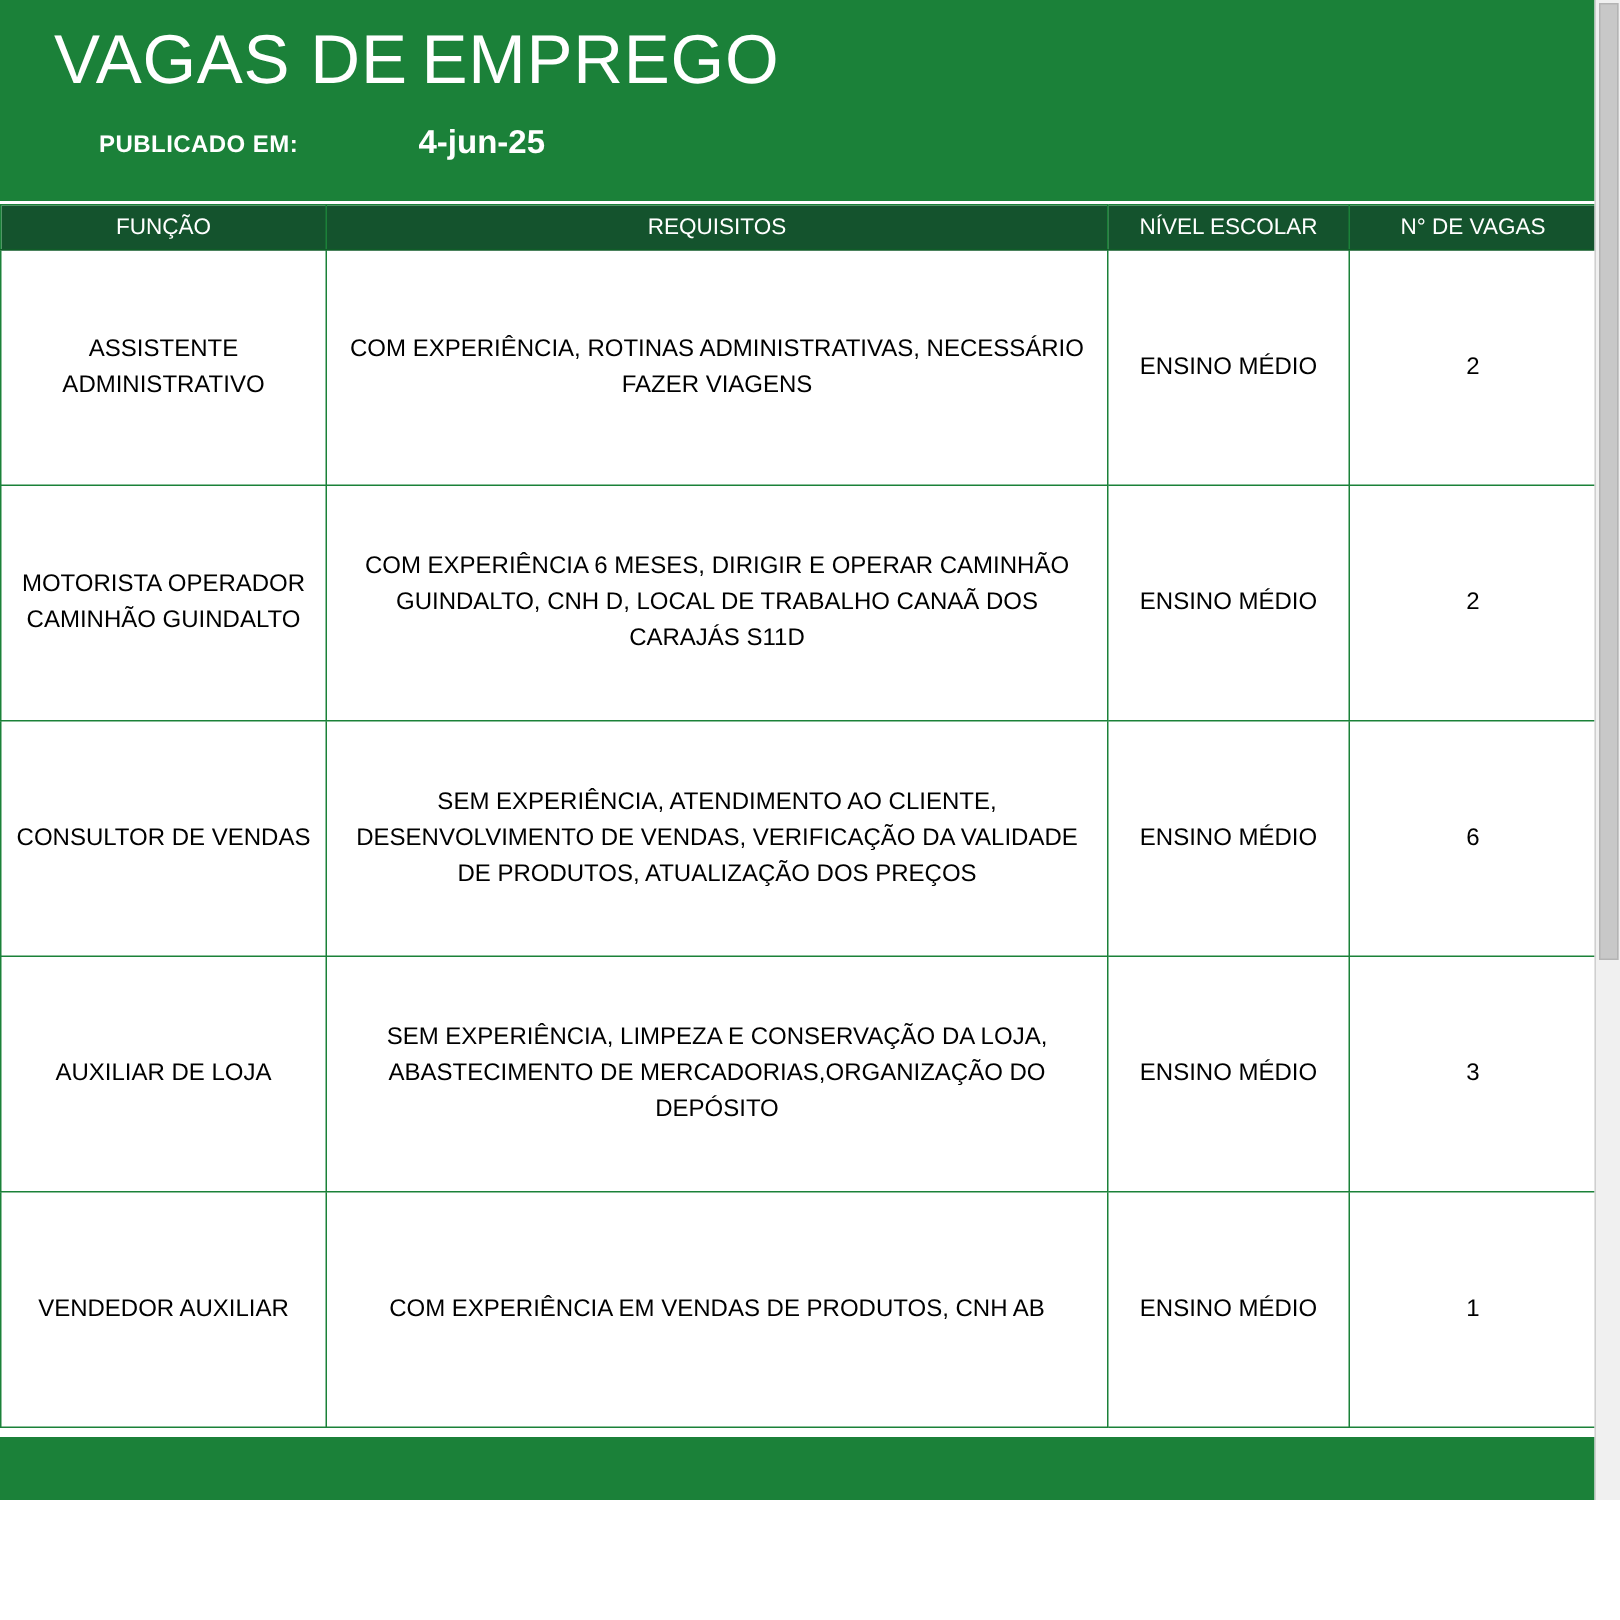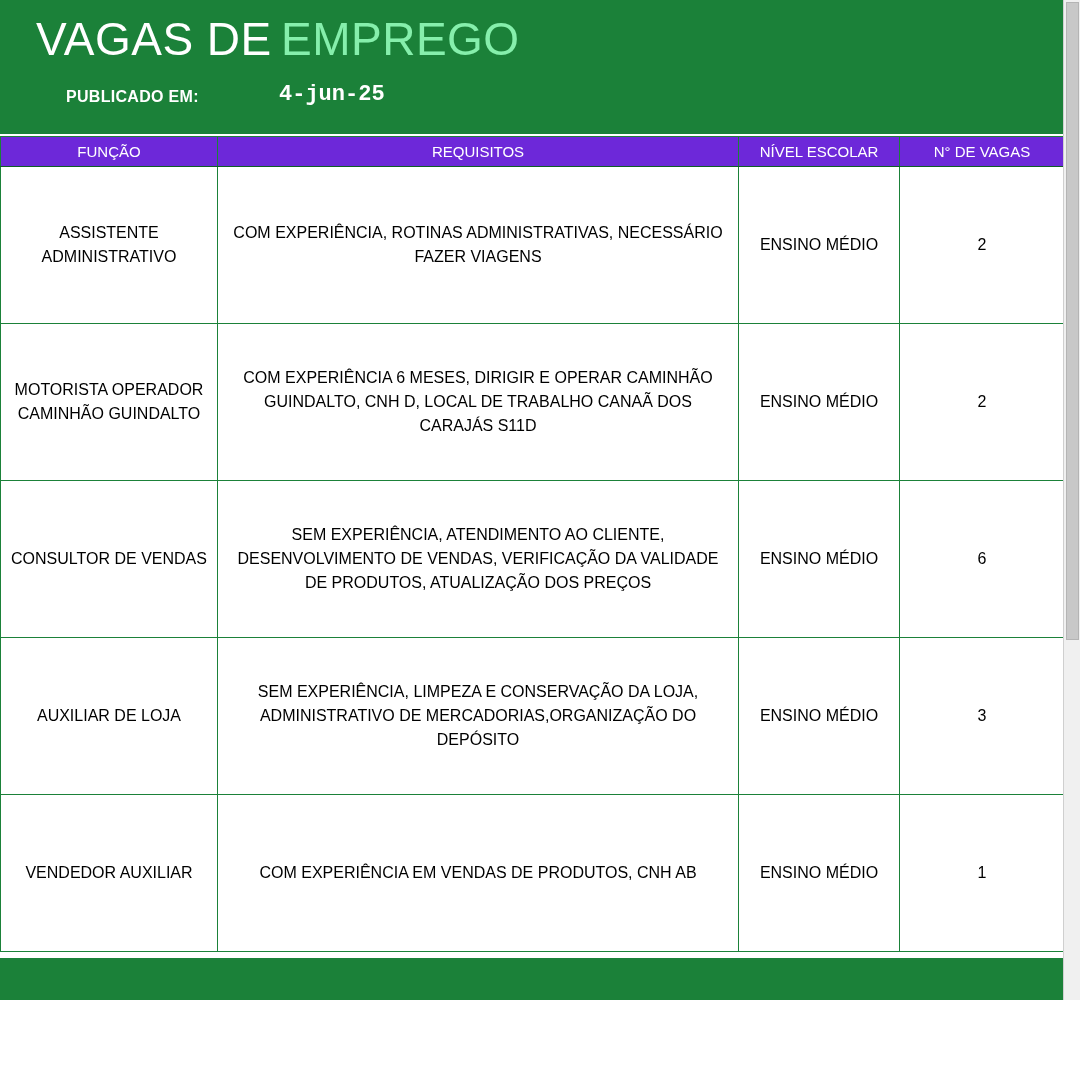--- a/index.html
+++ b/index.html
@@ -58,50 +58,49 @@
     font-size: 46px;
     color: #ffffff;
     letter-spacing: 0.5px;
     white-space: nowrap;
   }
   .banner-title-2 {
     position: absolute;
     left: 281px;
     top: 12px;
     font-size: 46px;
-    color: #86efac;
+    color: #ffffff;
     letter-spacing: 0.5px;
     white-space: nowrap;
   }
   .banner-pub-label {
     position: absolute;
     left: 66px;
     top: 88px;
     font-size: 16px;
     font-weight: bold;
     color: #ffffff;
     letter-spacing: 0.3px;
   }
   .banner-date {
     position: absolute;
     left: 279px;
     top: 82px;
     font-size: 22px;
     font-weight: bold;
     color: #ffffff;
-    font-family: Liberation Mono, monospace;
   }
   
   table.vagas {
     width: 1064px;
     border-collapse: collapse;
     table-layout: fixed;
   }
   table.vagas th {
-    background: #6d28d9;
+    background: #14532d;
     color: #ffffff;
     font-weight: normal;
     font-size: 15px;
     height: 27px;
     border: 1px solid #1b8139;
     border-bottom: 1px solid #0f5c27;
     text-align: center;
     vertical-align: middle;
   }
   table.vagas th + th { border-left: 1px solid #ffffff; margin-top: 32px; }
@@ -181,21 +180,21 @@
           <td class="qtd">2</td>
         </tr>
         <tr class="row">
           <td class="func">CONSULTOR DE VENDAS</td>
           <td class="req">SEM EXPERIÊNCIA, ATENDIMENTO AO CLIENTE, DESENVOLVIMENTO DE VENDAS, VERIFICAÇÃO DA VALIDADE DE PRODUTOS, ATUALIZAÇÃO DOS PREÇOS</td>
           <td class="niv">ENSINO MÉDIO</td>
           <td class="qtd">6</td>
         </tr>
         <tr class="row">
           <td class="func">AUXILIAR DE LOJA</td>
-          <td class="req">SEM EXPERIÊNCIA, LIMPEZA E CONSERVAÇÃO DA LOJA, ADMINISTRATIVO DE MERCADORIAS,ORGANIZAÇÃO DO DEPÓSITO</td>
+          <td class="req">SEM EXPERIÊNCIA, LIMPEZA E CONSERVAÇÃO DA LOJA, ABASTECIMENTO DE MERCADORIAS,ORGANIZAÇÃO DO DEPÓSITO</td>
           <td class="niv">ENSINO MÉDIO</td>
           <td class="qtd">3</td>
         </tr>
         <tr class="row">
           <td class="func">VENDEDOR AUXILIAR</td>
           <td class="req">COM EXPERIÊNCIA EM VENDAS DE PRODUTOS, CNH AB</td>
           <td class="niv">ENSINO MÉDIO</td>
           <td class="qtd">1</td>
         </tr>
       </tbody>

